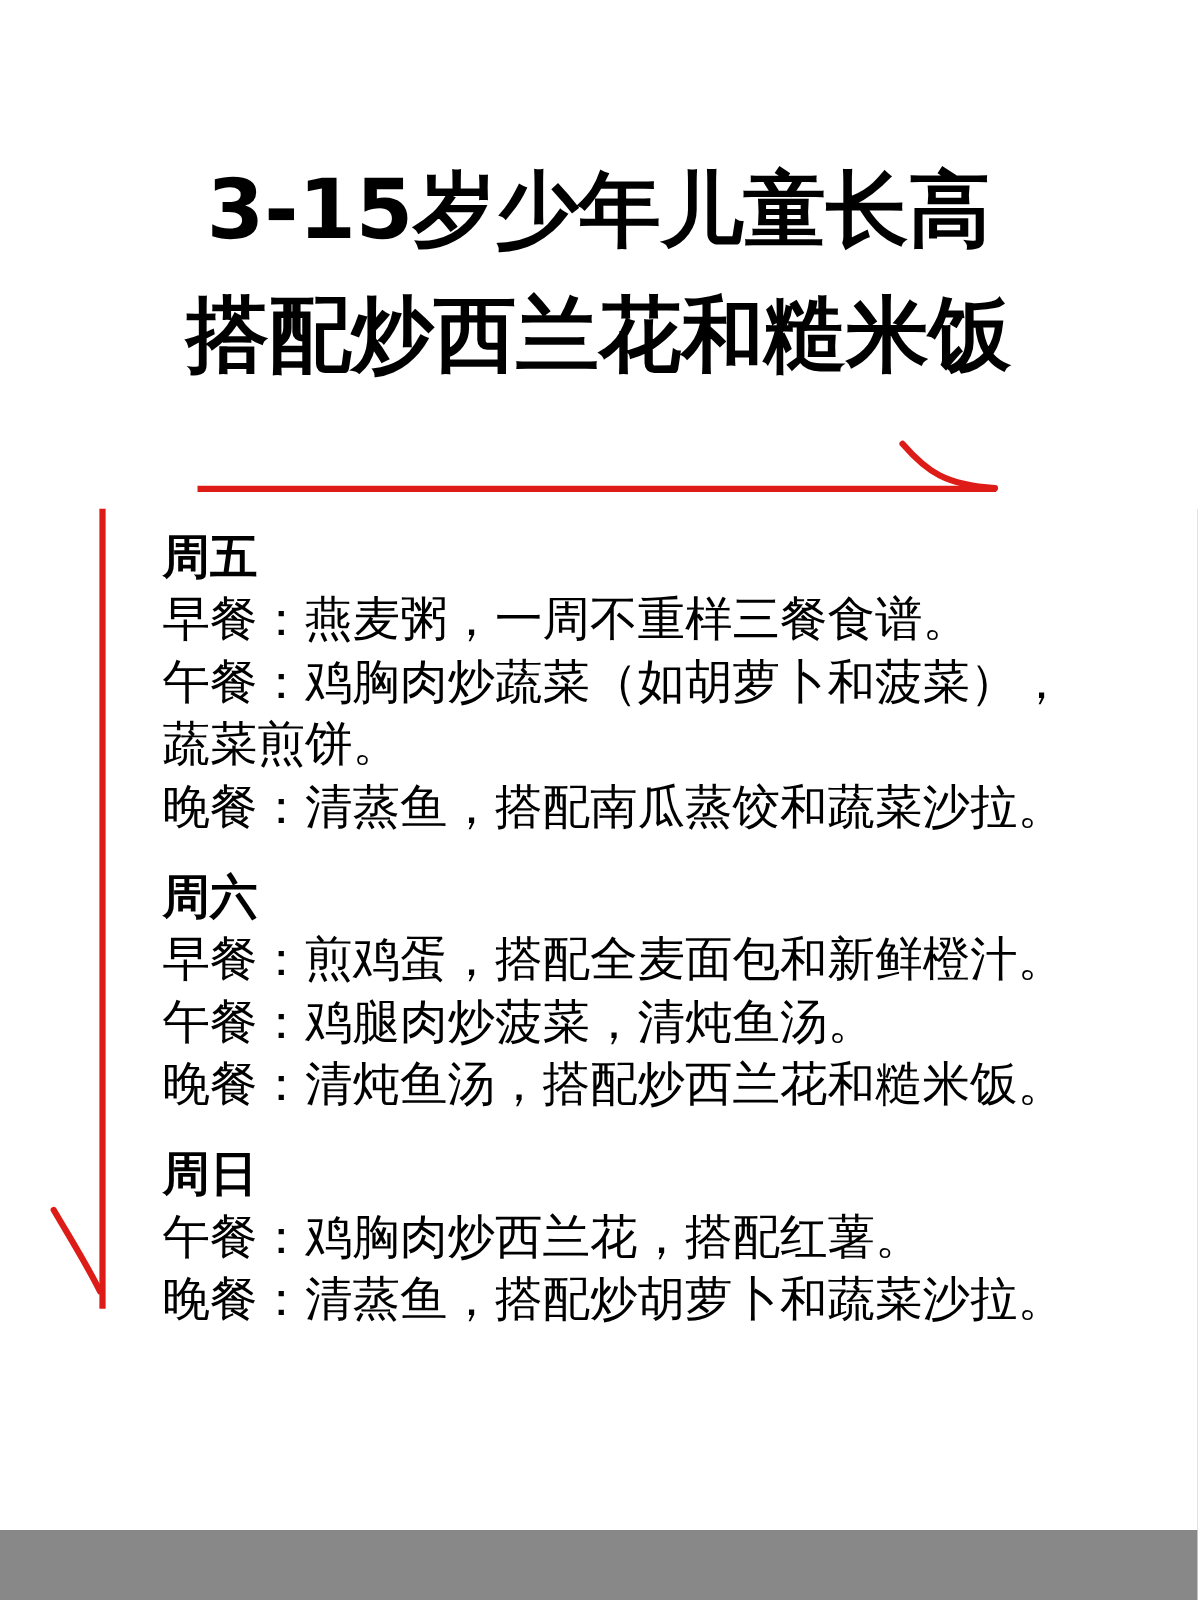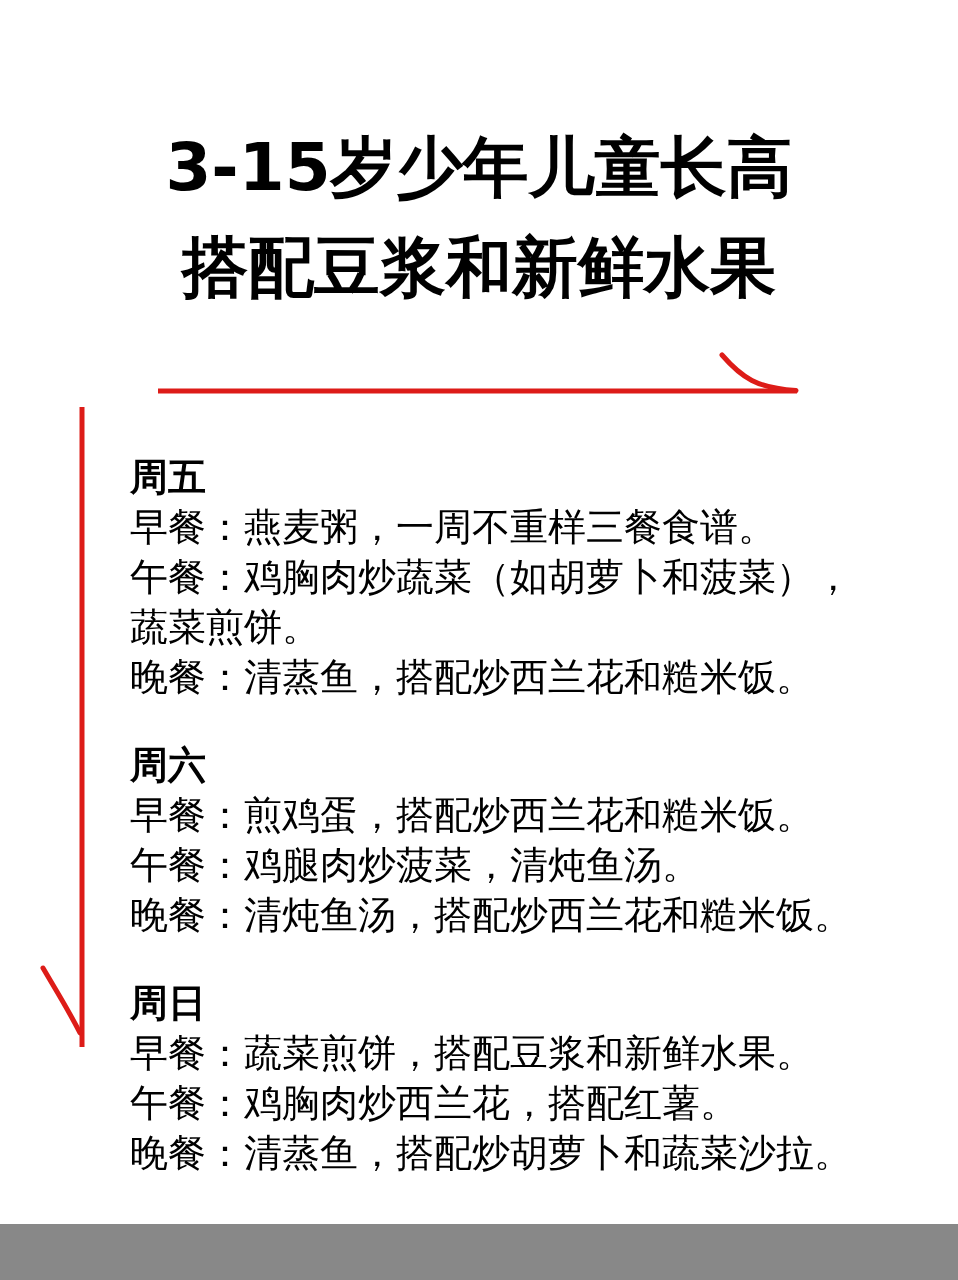--- a/index.html
+++ b/index.html
@@ -35,61 +35,60 @@
     pointer-events: none;
   }
   .deco-svg path {
     stroke: var(--accent);
     stroke-width: 5;
     fill: none;
   }
   .content {
     position: absolute;
     left: 130px;
-    top: 452px;
+    top: 420px;
     width: 760px;
     font-size: 38px;
     line-height: 50px;
   }
-  .day-section + .day-section { margin-top: 38px; }
+  .day-section + .day-section { margin-top: 22px; }
   .day-heading { font-weight: 800; }
   .meal-line { font-weight: 400; white-space: nowrap; }
 </style>
 </head>
 <body>
 
 <div class="page">
 
   <div class="title-block">
     <div>3-15岁少年儿童长高</div>
-    <div>搭配豆浆和新鲜水果</div>
+    <div>搭配炒西兰花和糙米饭</div>
   </div>
 
   <svg class="deco-svg" viewBox="0 0 958 1280">
     <path d="M158 391 L797 391"></path>
     <path d="M722 355 C742 378, 757 388, 796 390.5" stroke-linecap="round"></path>
     <path d="M82 407 L82 1047"></path>
     <path d="M43 968 C57 992, 69 1011, 80 1033" stroke-linecap="round"></path>
   </svg>
 
   <div class="content">
       <div class="day-section">
         <div class="day-heading">周五</div>
         <div class="meal-line">早餐：燕麦粥，一周不重样三餐食谱。</div>
         <div class="meal-line">午餐：鸡胸肉炒蔬菜（如胡萝卜和菠菜），</div>
         <div class="meal-line">蔬菜煎饼。</div>
-        <div class="meal-line">晚餐：清蒸鱼，搭配炒西兰花和糙米饭。</div>
+        <div class="meal-line">晚餐：清蒸鱼，搭配南瓜蒸饺和蔬菜沙拉。</div>
       </div>
       <div class="day-section">
         <div class="day-heading">周六</div>
-        <div class="meal-line">早餐：煎鸡蛋，搭配炒西兰花和糙米饭。</div>
+        <div class="meal-line">早餐：煎鸡蛋，搭配全麦面包和新鲜橙汁。</div>
         <div class="meal-line">午餐：鸡腿肉炒菠菜，清炖鱼汤。</div>
         <div class="meal-line">晚餐：清炖鱼汤，搭配炒西兰花和糙米饭。</div>
       </div>
       <div class="day-section">
         <div class="day-heading">周日</div>
-        <div class="meal-line">早餐：蔬菜煎饼，搭配豆浆和新鲜水果。</div>
         <div class="meal-line">午餐：鸡胸肉炒西兰花，搭配红薯。</div>
         <div class="meal-line">晚餐：清蒸鱼，搭配炒胡萝卜和蔬菜沙拉。</div>
       </div>
     </div>
 
 </div>
 
 </body></html>

